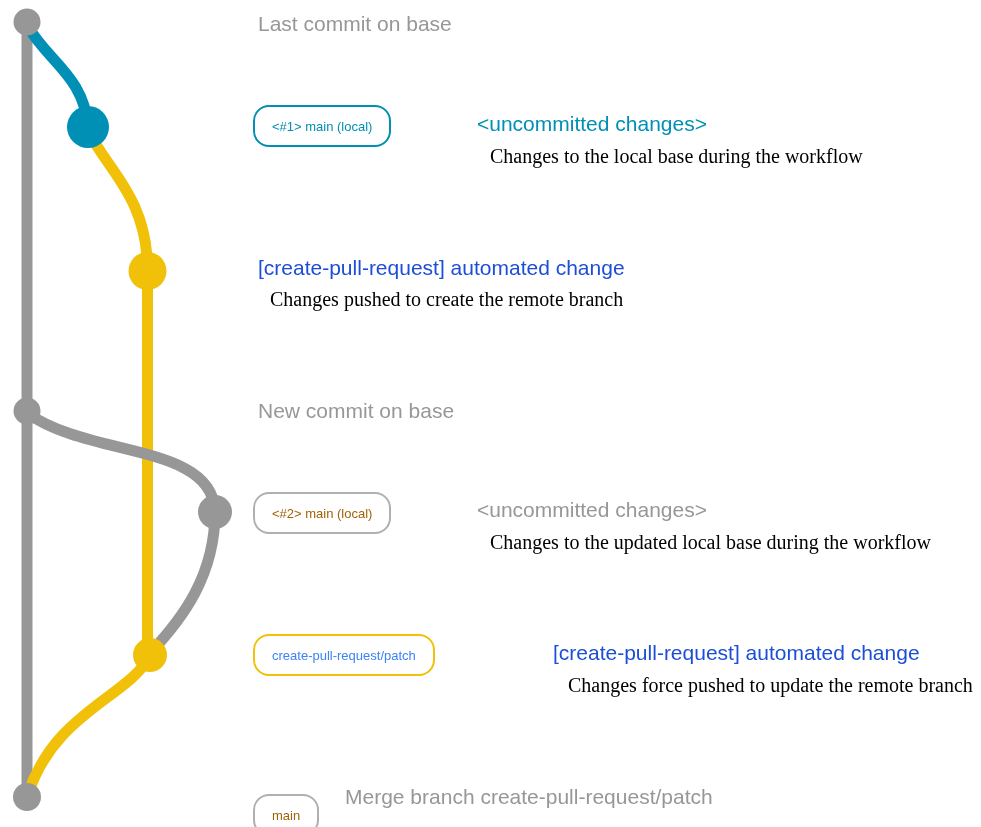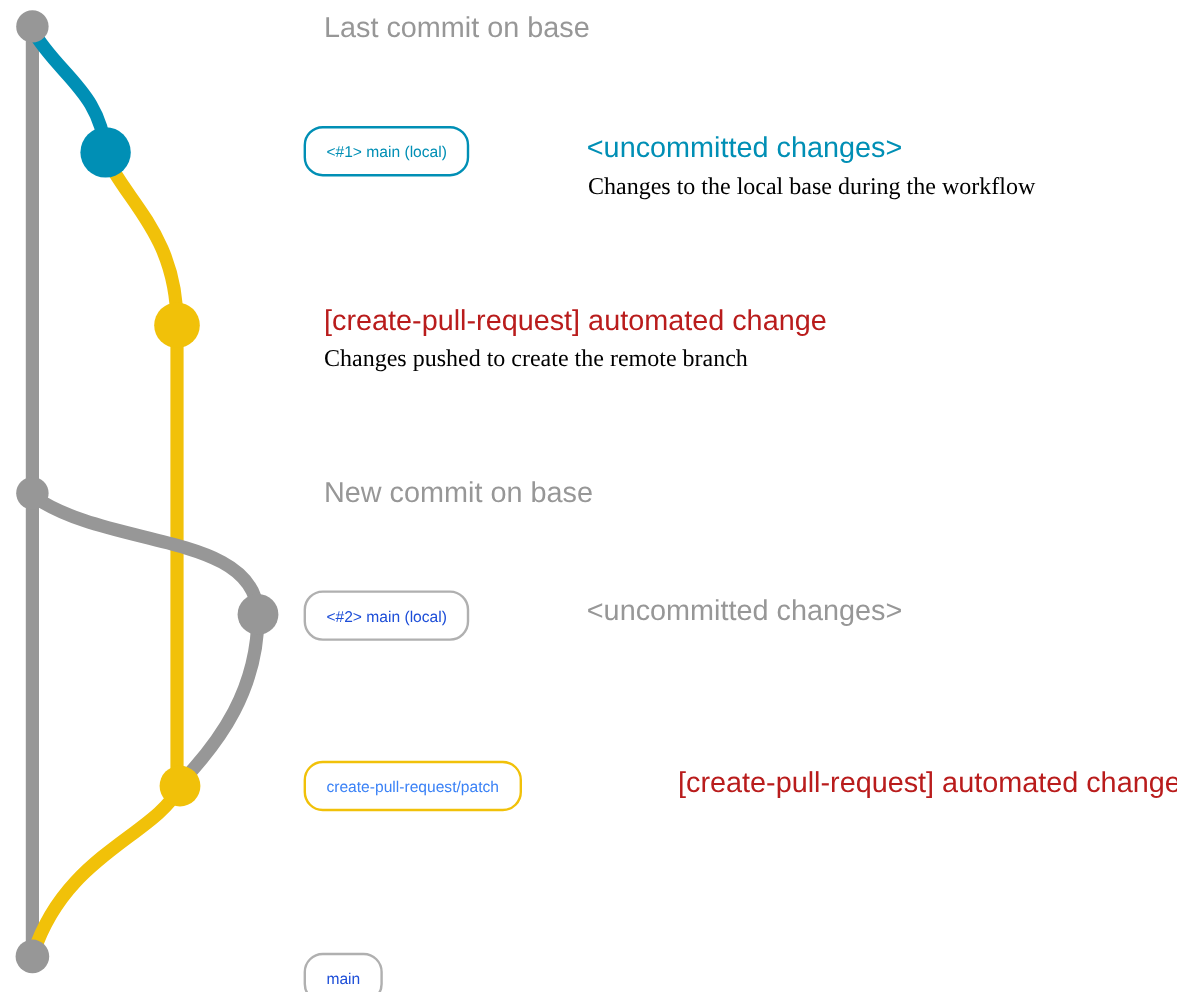--- a/index.html
+++ b/index.html
@@ -5,36 +5,36 @@
   html,body{margin:0;padding:0;background:#fff;}
   .canvas{
     position:relative;
     width:981px;height:827px;
     background:#fff;
     overflow:hidden;
     font-family:"Liberation Sans", sans-serif;
   }
   .graph-svg{position:absolute;top:0;left:0;}
   .t{position:absolute;white-space:nowrap;}
-  .sans{font-family:"Liberation Sans", sans-serif;font-size:24px;line-height:26px;margin-left:12px;}
+  .sans{font-family:"Liberation Sans", sans-serif;font-size:21px;line-height:26px;}
   .serif{font-family:"Liberation Serif", serif;font-size:20px;line-height:22px;color:#000;}
   .c-gray{color:#979797;}
   .c-blue{color:#008fb5;}
-  .c-yellow{color:#b91c1c;}
+  .c-yellow{color:#1d4ed8;}
   .badge{
     position:absolute;
     display:inline-flex;align-items:center;
     height:42px;box-sizing:border-box;
     padding:0 17px;
     border:2px solid;border-radius:16px;
     font-size:13px;white-space:nowrap;
     background:#fff;
   }
   .badge-blue{color:#008fb5;border-color:#008fb5;}
-  .badge-gray{color:#1d4ed8;border-color:#b0b0b0;}
+  .badge-gray{color:#a16207;border-color:#b0b0b0;}
   .badge-yellow{color:#3b82f6;border-color:#f1c109;}
 </style>
 </head>
 <body>
 
 <div class="canvas">
 
   <svg class="graph-svg" width="981" height="827" viewBox="0 0 981 827">
 
     <path d="M 27 22 L 27 797" fill="none" stroke-width="11" stroke-linecap="round" stroke="#979797"></path>
@@ -66,19 +66,22 @@
   <div class="t sans c-blue" style="top:111px;left:477px">&lt;uncommitted changes&gt;</div>
   <div class="t serif" style="top:145px;left:490px">Changes to the local base during the workflow</div>
 
   <div class="t sans c-yellow" style="top:255px;left:258px">[create-pull-request] automated change</div>
   <div class="t sans c-gray" style="top:398px;left:258px">New commit on base</div>
 
   <div class="t serif" style="top:288px;left:270px">Changes pushed to create the remote branch</div>
 
   <div class="badge badge-gray" style="top:492px;left:253px">&lt;#2&gt; main (local)</div>
   <div class="t sans c-gray" style="top:497px;left:477px">&lt;uncommitted changes&gt;</div>
+  <div class="t serif" style="top:531px;left:490px">Changes to the updated local base during the workflow</div>
 
   <div class="badge badge-yellow" style="top:634px;left:253px">create-pull-request/patch</div>
   <div class="t sans c-yellow" style="top:640px;left:553px">[create-pull-request] automated change</div>
+  <div class="t serif" style="top:674px;left:568px">Changes force pushed to update the remote branch</div>
 
   <div class="badge badge-gray" style="top:794px;left:253px">main</div>
+  <div class="t sans c-gray" style="top:784px;left:345px">Merge branch create-pull-request/patch</div>
 
 </div>
 
 </body></html>

